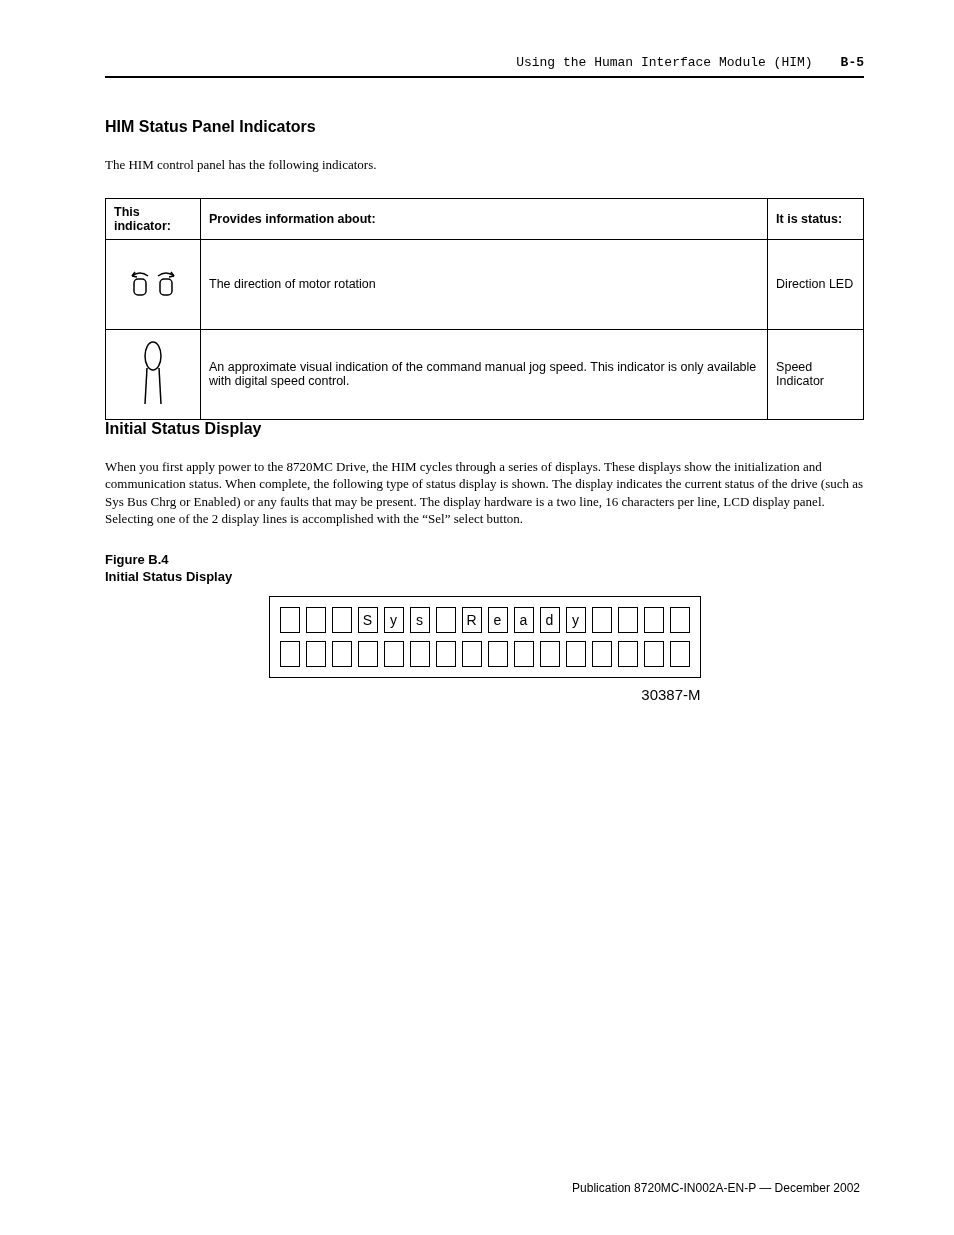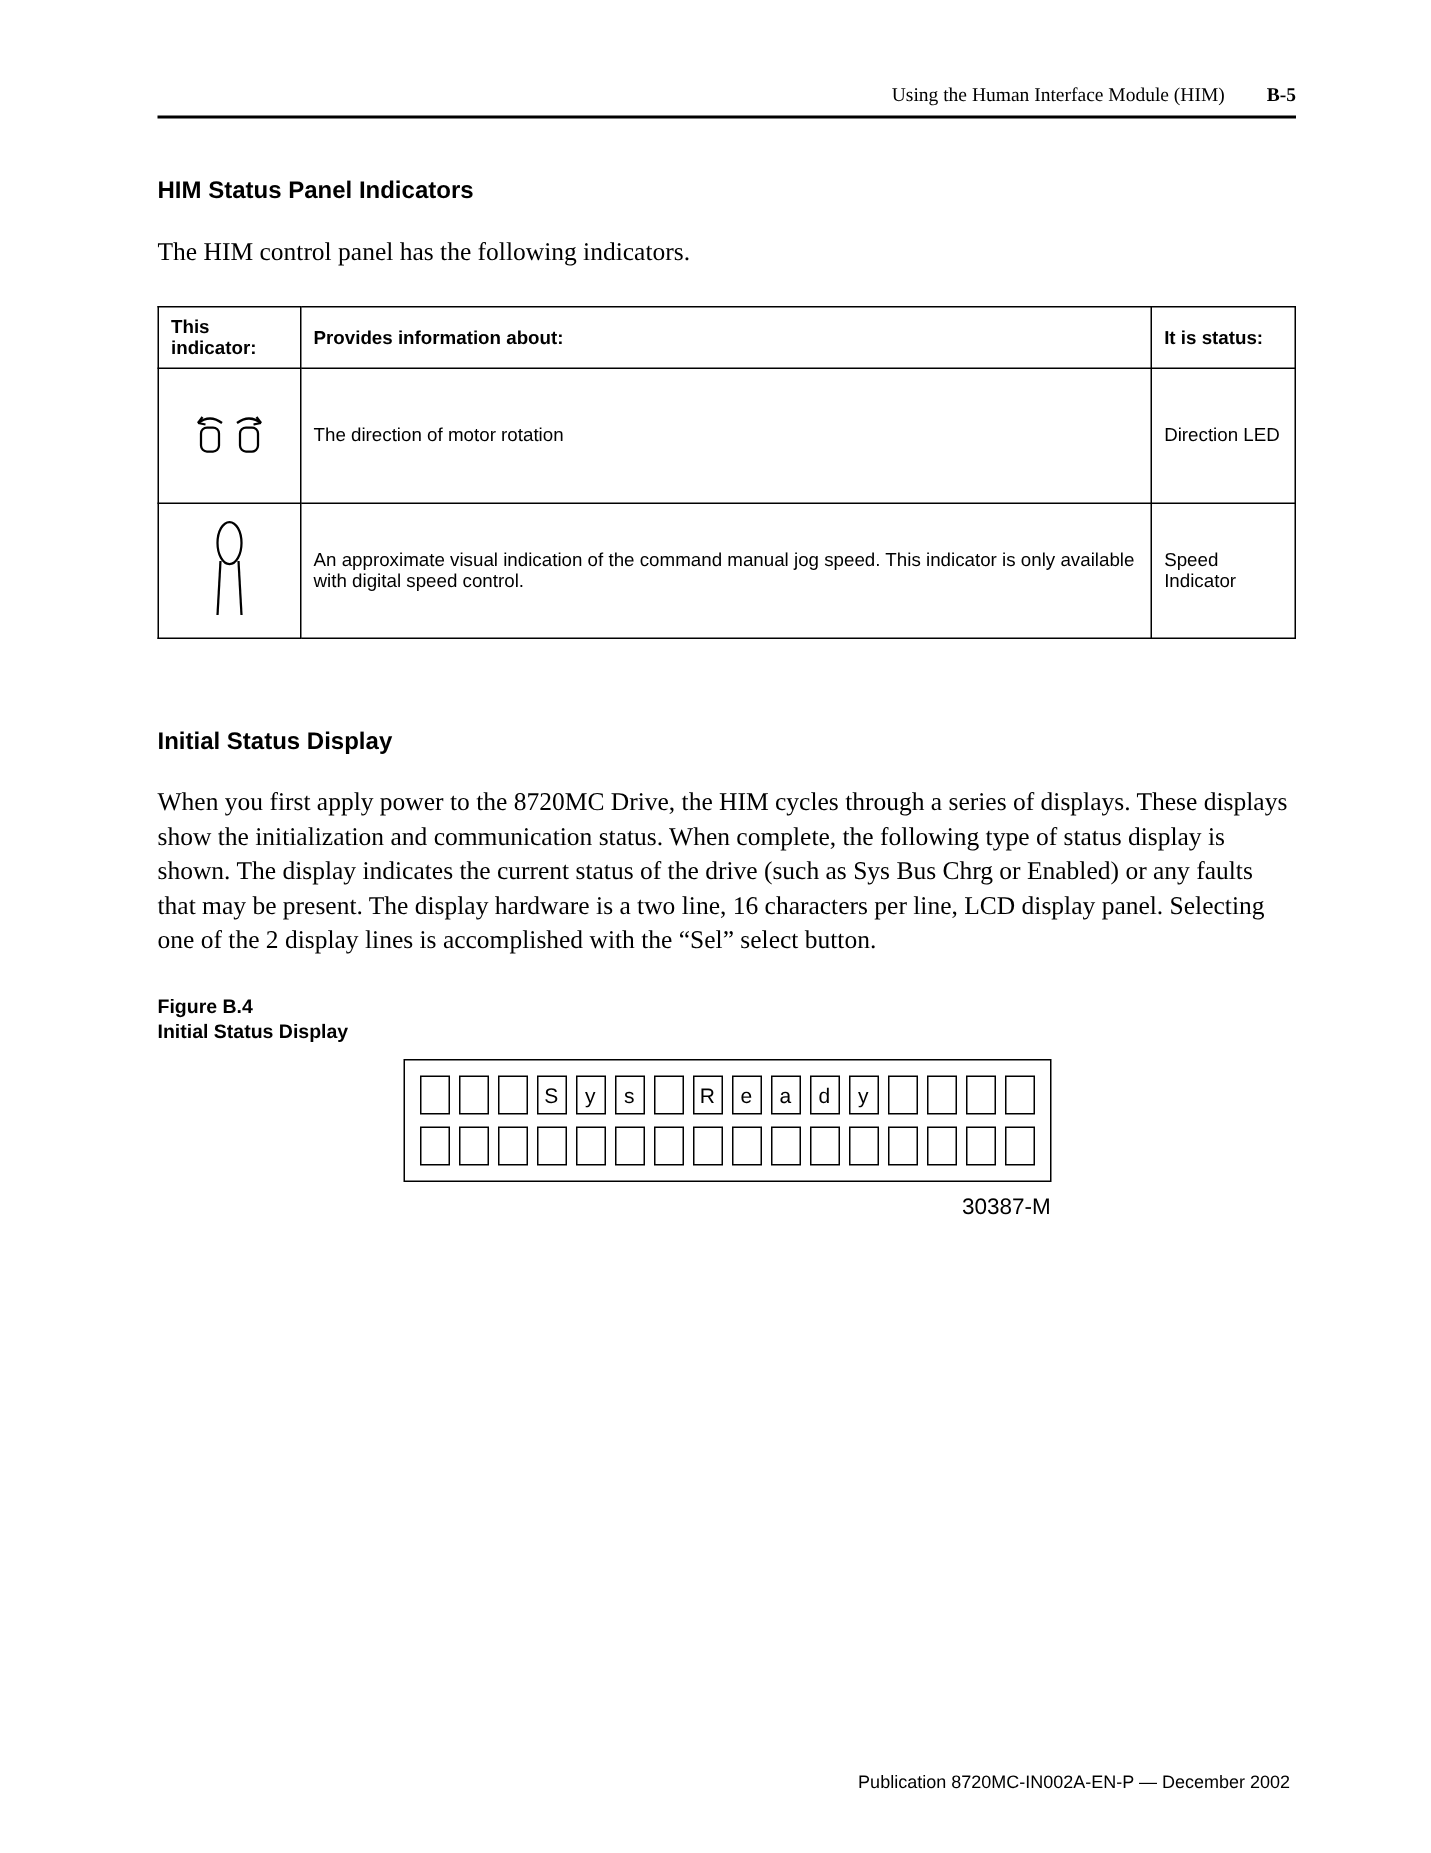--- a/index.html
+++ b/index.html
@@ -12,21 +12,21 @@
       position: relative;
     }
     .page {
       padding: 55px 90px 0 105px;
     }
     .header-row {
       display: flex;
       justify-content: flex-end;
       align-items: flex-end;
       gap: 28px;
-      font-family: Liberation Serif, serif;
+      font-family: Liberation Mono, monospace;
       font-size: 13px;
       padding-bottom: 6px;
       border-bottom: 2px solid #000;
       margin-bottom: 40px;
     }
     .page-num { font-weight: 700; }
     .content {
       display: flex;
       gap: 40px;
     }
@@ -37,30 +37,29 @@
     .main {
       flex: 1;
     }
     .h-sub {
       font-family: Arial, Helvetica, sans-serif;
       font-weight: 700;
       font-size: 16px;
       margin-bottom: 20px;
     }
     .body-text {
-      font-size: 17px;
+      font-size: 13px;
       line-height: 1.35;
       margin-bottom: 24px;
     }
     .ind-table {
       border-collapse: collapse;
       width: 100%;
       font-family: Arial, Helvetica, sans-serif;
       font-size: 12.5px;
-      margin-bottom: 60px;
     }
     .ind-table th, .ind-table td {
       border: 1px solid #000;
       padding: 6px 8px;
       text-align: left;
       vertical-align: middle;
     }
     .ind-table th { font-weight: 700; }
     .ind-table .icon-cell {
       text-align: center;

